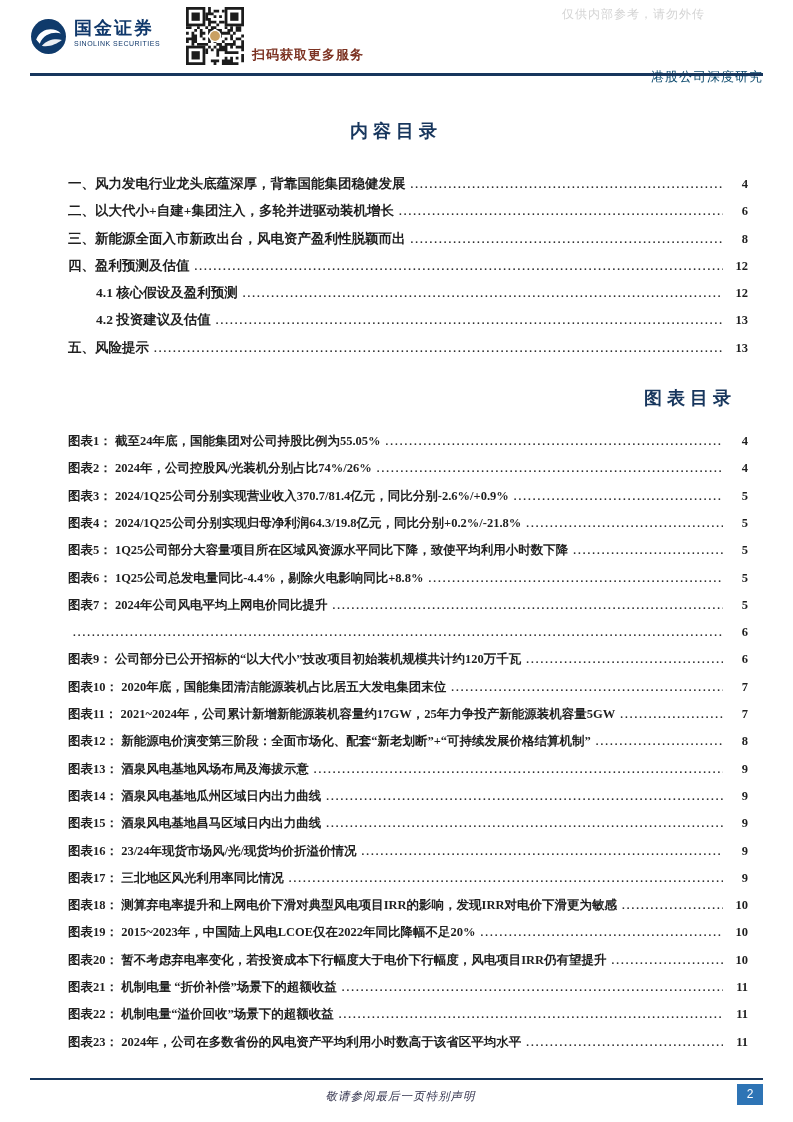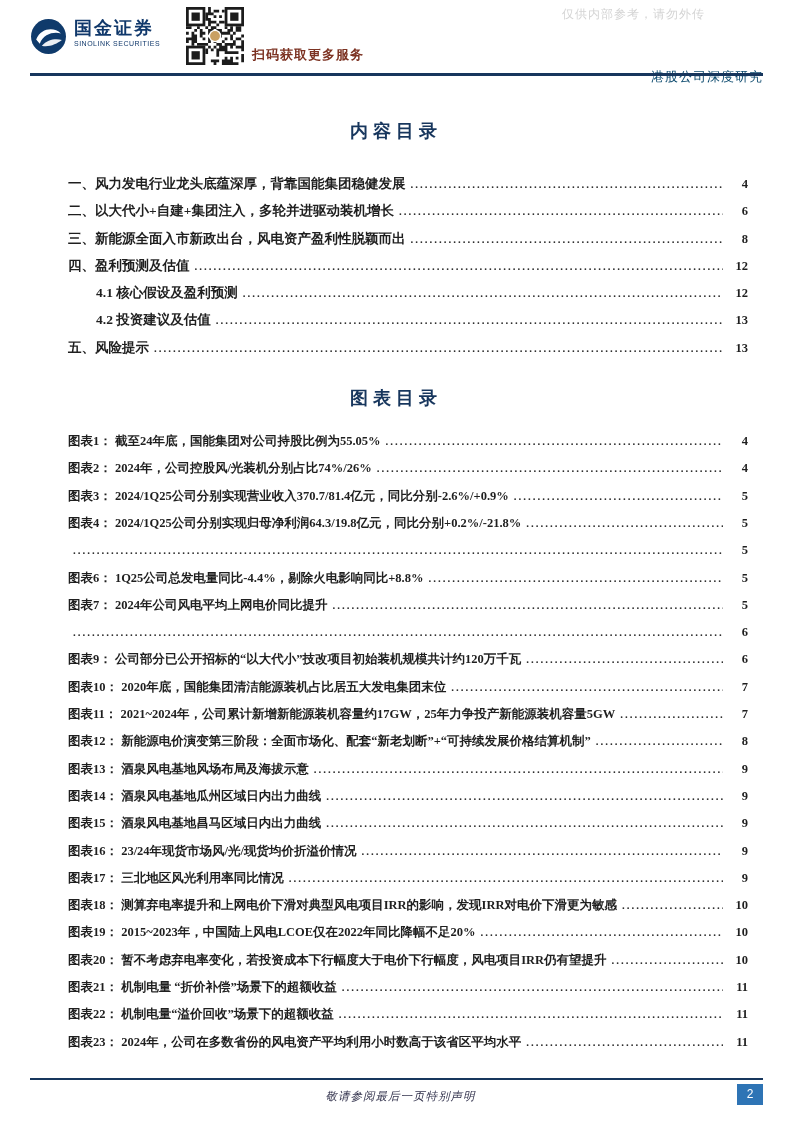--- a/index.html
+++ b/index.html
@@ -48,21 +48,21 @@
   }
 
   
   .main { position: absolute; top: 100px; left: 68px; width: 680px; }
   .section-title {
     position: relative; left: -12px;
     font-size: 18px; font-weight: bold; color: #17365d;
     text-align: center; letter-spacing: 5px; line-height: 30px;
   }
   .title-contents { margin-top: 16px; }
-  .title-figures { margin-top: 22px; }
+  .title-figures { margin-top: 22px; text-align: right; }
   .list { margin-top: 24px; font-weight: bold; }
   .list.figures { margin-top: 15px; }
 
   .row {
     display: flex; align-items: baseline;
     height: 27.3px; line-height: 27.3px;
     font-size: 13.5px; cursor: pointer;
   }
   .figures .row { font-size: 12.5px; }
   .row.indent { padding-left: 28px; }
@@ -197,20 +197,21 @@
           <span class="label">图表3： 2024/1Q25公司分别实现营业收入370.7/81.4亿元，同比分别-2.6%/+0.9%</span>
           <span class="dots"></span>
           <span class="page-no">5</span>
         </div>
         <div class="row">
           <span class="label">图表4： 2024/1Q25公司分别实现归母净利润64.3/19.8亿元，同比分别+0.2%/-21.8%</span>
           <span class="dots"></span>
           <span class="page-no">5</span>
         </div>
         <div class="row">
+          <span class="label">图表5： 1Q25公司部分大容量项目所在区域风资源水平同比下降，致使平均利用小时数下降</span>
           <span class="dots"></span>
           <span class="page-no">5</span>
         </div>
         <div class="row">
           <span class="label">图表6： 1Q25公司总发电量同比-4.4%，剔除火电影响同比+8.8%</span>
           <span class="dots"></span>
           <span class="page-no">5</span>
         </div>
         <div class="row">
           <span class="label">图表7： 2024年公司风电平均上网电价同比提升</span>

